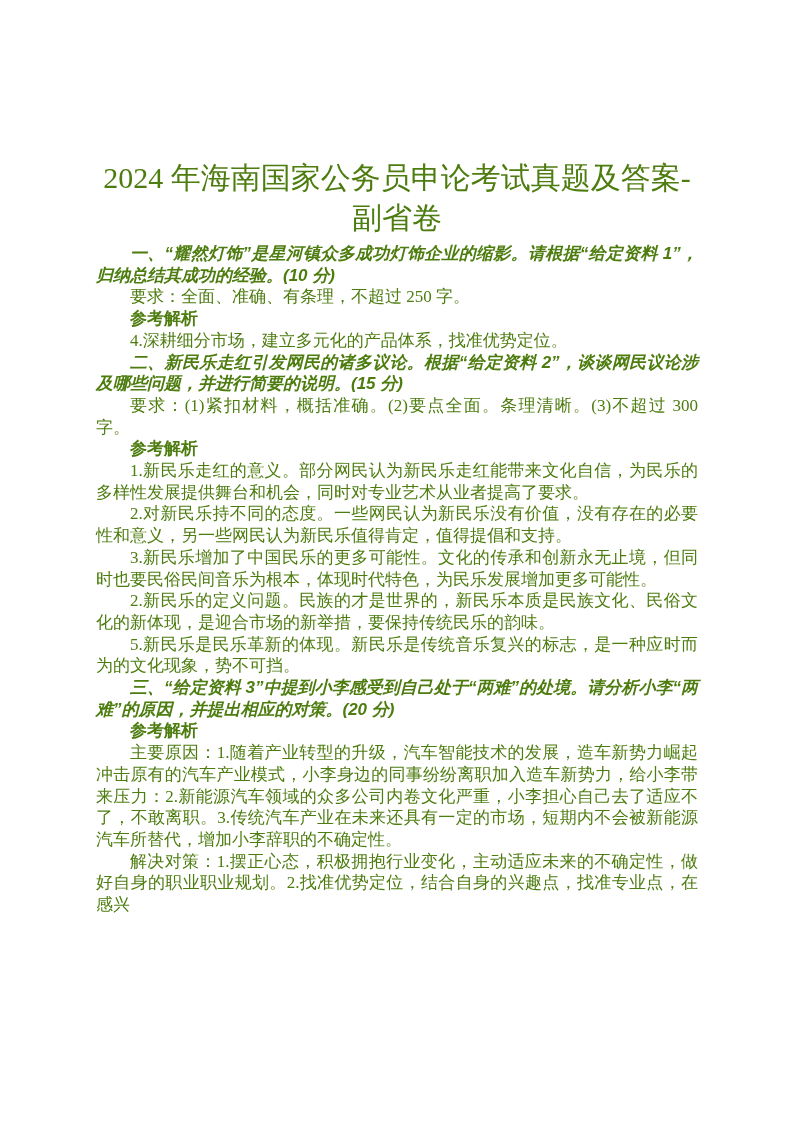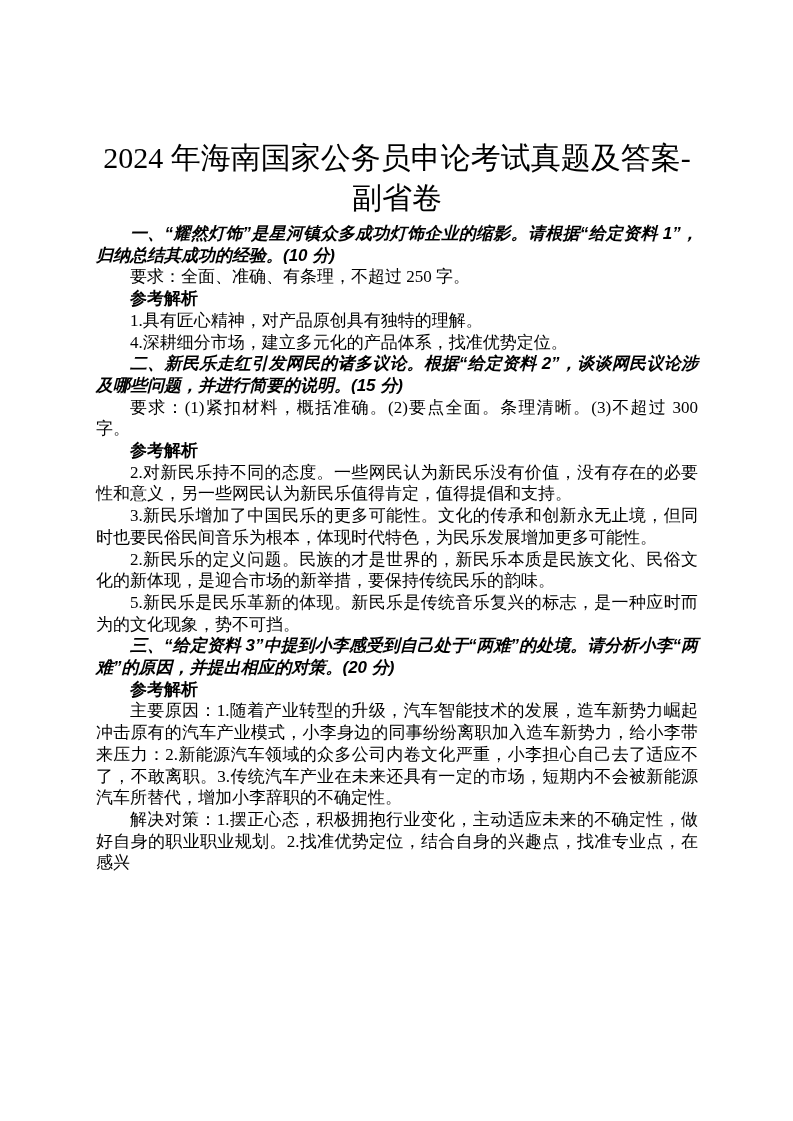--- a/index.html
+++ b/index.html
@@ -5,24 +5,25 @@
   html, body {
     margin: 0;
     padding: 0;
     background: #ffffff;
   }
   .page {
     position: relative;
     width: 793px;
     height: 977px;
     background: #ffffff;
-    color: #000000;
+    color: #4d7c0f;
     font-family: "Liberation Serif", "DejaVu Serif", serif;
     overflow: hidden;
     box-sizing: border-box;
+    margin-top: 20px;
   }
   .content {
     padding: 138px 95px 0 96px;
   }
   .doc-title {
     font-size: 30px;
     font-weight: normal;
     line-height: 40px;
     text-align: center;
     margin: 0 0 5px 0;
@@ -56,28 +57,28 @@
 
     <h1 class="doc-title">
       <div class="title-line">2024 年海南国家公务员申论考试真题及答案-</div>
       <div class="title-line">副省卷</div>
     </h1>
 
     <div>
       <p class="para question">一、“耀然灯饰”是星河镇众多成功灯饰企业的缩影。请根据“给定资料 1”，归纳总结其成功的经验。(10 分)</p>
       <p class="para">要求：全面、准确、有条理，不超过 250 字。</p>
       <p class="para analysis-heading">参考解析</p>
-      <p class="para">1.具有匠心精神，对产品原创具有独特的理解。</p>
       <p class="para">4.深耕细分市场，建立多元化的产品体系，找准优势定位。</p>
     </div>
 
     <div>
       <p class="para question">二、新民乐走红引发网民的诸多议论。根据“给定资料 2”，谈谈网民议论涉及哪些问题，并进行简要的说明。(15 分)</p>
       <p class="para">要求：(1)紧扣材料，概括准确。(2)要点全面。条理清晰。(3)不超过 300 字。</p>
       <p class="para analysis-heading">参考解析</p>
+      <p class="para">1.新民乐走红的意义。部分网民认为新民乐走红能带来文化自信，为民乐的多样性发展提供舞台和机会，同时对专业艺术从业者提高了要求。</p>
       <p class="para">2.对新民乐持不同的态度。一些网民认为新民乐没有价值，没有存在的必要性和意义，另一些网民认为新民乐值得肯定，值得提倡和支持。</p>
       <p class="para">3.新民乐增加了中国民乐的更多可能性。文化的传承和创新永无止境，但同时也要民俗民间音乐为根本，体现时代特色，为民乐发展增加更多可能性。</p>
       <p class="para">2.新民乐的定义问题。民族的才是世界的，新民乐本质是民族文化、民俗文化的新体现，是迎合市场的新举措，要保持传统民乐的韵味。</p>
       <p class="para">5.新民乐是民乐革新的体现。新民乐是传统音乐复兴的标志，是一种应时而为的文化现象，势不可挡。</p>
     </div>
 
     <div>
       <p class="para question">三、“给定资料 3”中提到小李感受到自己处于“两难”的处境。请分析小李“两难”的原因，并提出相应的对策。(20 分)</p>
       <p class="para analysis-heading">参考解析</p>
       <p class="para">主要原因：1.随着产业转型的升级，汽车智能技术的发展，造车新势力崛起冲击原有的汽车产业模式，小李身边的同事纷纷离职加入造车新势力，给小李带来压力：2.新能源汽车领域的众多公司内卷文化严重，小李担心自己去了适应不了，不敢离职。3.传统汽车产业在未来还具有一定的市场，短期内不会被新能源汽车所替代，增加小李辞职的不确定性。</p>

